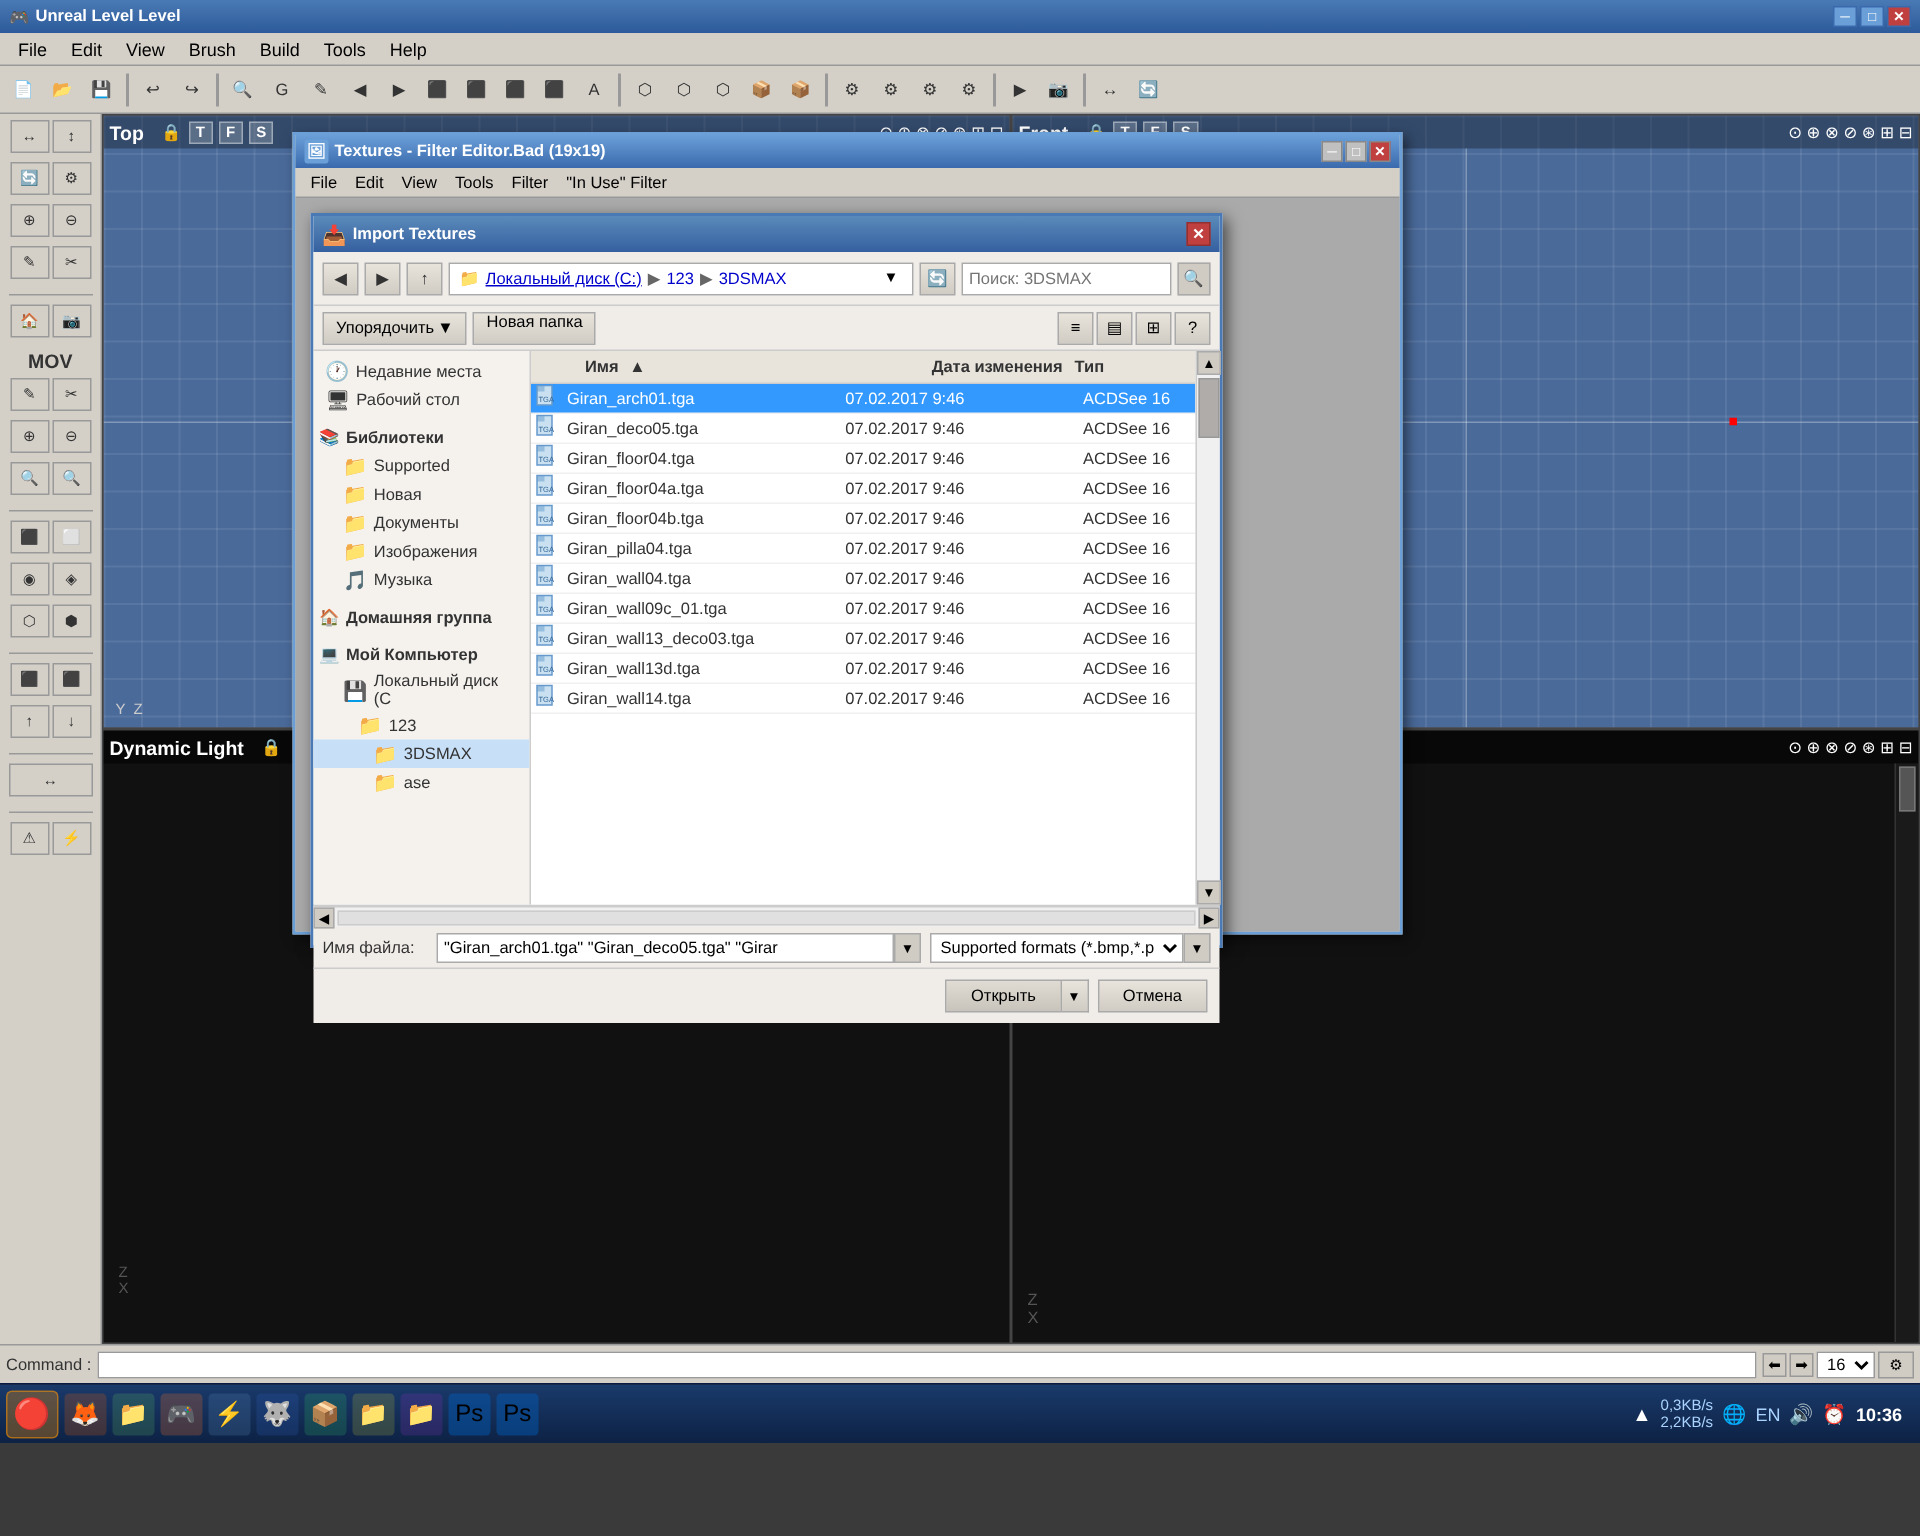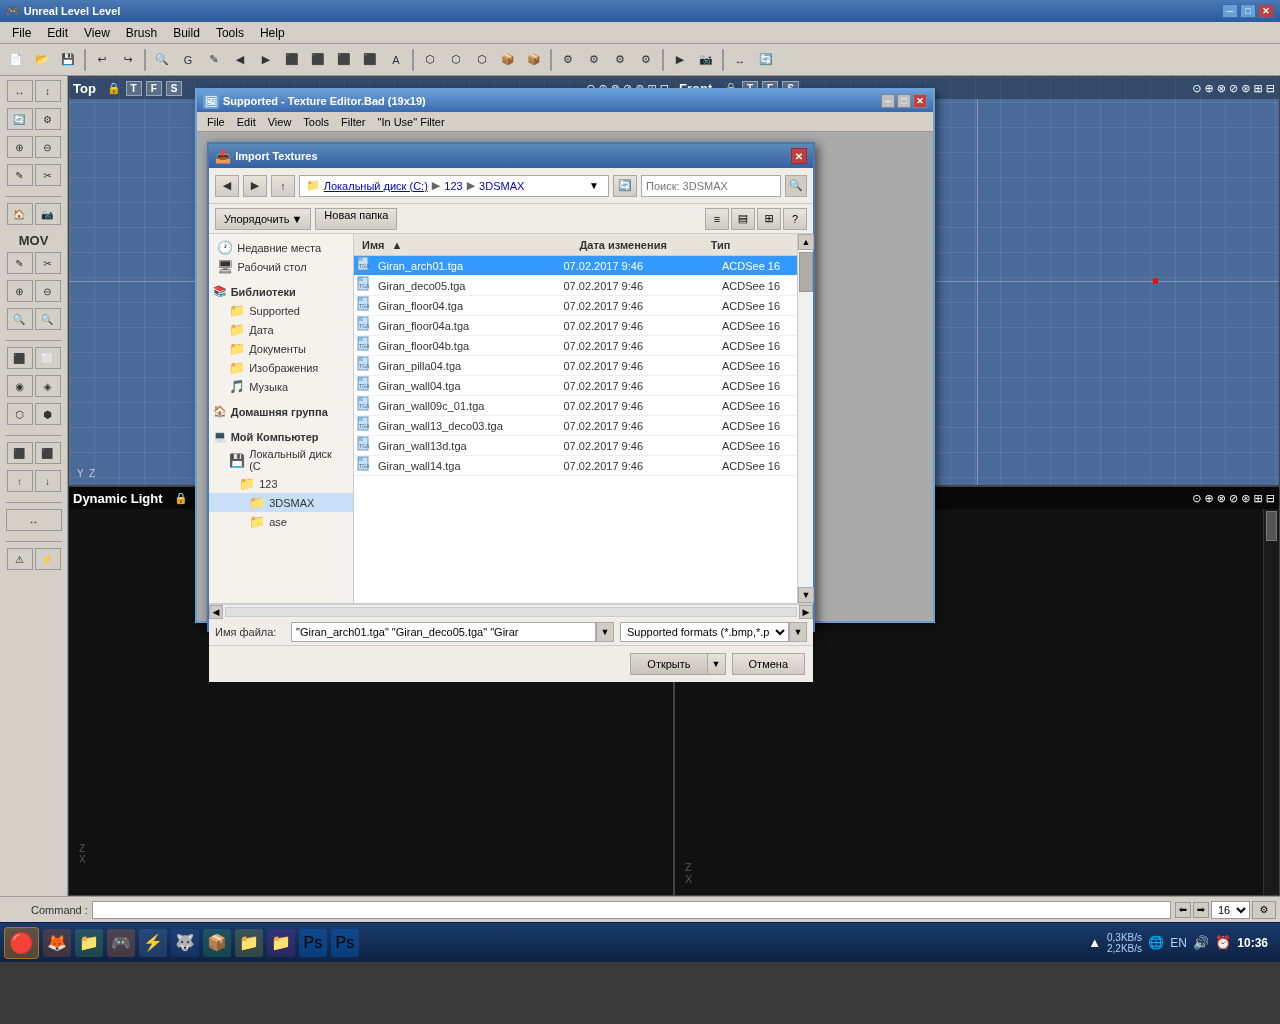--- a/index.html
+++ b/index.html
@@ -79,21 +79,21 @@
     .vp-btn {
       padding: 1px 4px; background: rgba(255,255,255,0.2); border: 1px solid rgba(255,255,255,0.4);
       color: white; font-size: 10px; cursor: pointer; font-weight: bold;
     }
 
     
     #command-bar {
       width: 100%; height: 26px; background: #d4d0c8; border-top: 1px solid #999;
       display: flex; align-items: center; padding: 0 4px; gap: 4px;
     }
-    .cmd-label { font-size: 11px; color: #333; margin-left: 27px; }
+    .cmd-label { font-size: 11px; color: #333; }
     .cmd-input {
       flex: 1; height: 18px; background: white; border: 1px solid #999;
       font-size: 11px; padding: 0 4px;
     }
     .cmd-dropdown {
       height: 18px; background: white; border: 1px solid #999;
       font-size: 11px; padding: 0 2px;
     }
 
     
@@ -207,24 +207,24 @@
     .sidebar-group-header {
       display: flex; align-items: center; gap: 4px; padding: 3px 4px;
       font-size: 11px; font-weight: bold; cursor: pointer; color: #333;
     }
     #id-filelist {
       flex: 1; background: white; overflow-y: auto;
     }
     #filelist-header {
       display: flex; align-items: center; height: 22px;
       background: #e8e4dc; border-bottom: 1px solid #ccc;
-      font-size: 11px; font-weight: bold; color: #333;
+      font-size: 11px; font-weight: bold; color: #333; padding-left: 28px;
     }
     .col-name { flex: 2; padding: 0 8px; cursor: pointer; }
-    .col-date { flex: 1.2; padding: 0 4px; cursor: pointer; text-align: left; }
+    .col-date { flex: 1.2; padding: 0 4px; cursor: pointer; text-align: right; }
     .col-type { flex: 0.8; padding: 0 4px; cursor: pointer; }
     .file-row {
       display: flex; align-items: center; height: 20px;
       font-size: 11px; color: #333; border-bottom: 1px solid #f0f0f0;
       cursor: pointer;
     }
     .file-row.selected { background: #3399ff; color: white; }
     .file-icon { width: 20px; text-align: center; font-size: 12px; }
     .file-name { flex: 2; padding: 0 4px; }
     .file-date { flex: 1.2; padding: 0 4px; }
@@ -514,21 +514,21 @@
       <div style="position:absolute;bottom:10px;left:10px;color:#555;font-size:11px;">
         <span>Z</span><br><span>X</span>
       </div>
     </div>
   </div>
 
   <div id="texture-editor">
     <div id="te-titlebar">
       <div style="display:flex;align-items:center;gap:4px;">
         <div id="id-titlebar-icon">🖼</div>
-        <span>Supported - Texture Editor.Bad (19x19)</span>
+        <span>Textures - Filter Editor.Bad (19x19)</span>
       </div>
       <div id="te-controls">
         <div class="te-btn">─</div>
         <div class="te-btn">□</div>
         <div class="te-btn" style="background:#c04040;color:white;">✕</div>
       </div>
     </div>
     <div id="te-menubar">
       <div class="menu-item" style="font-size:11px;padding:2px 6px;">File</div>
       <div class="menu-item" style="font-size:11px;padding:2px 6px;">Edit</div>
@@ -601,21 +601,21 @@
             <div class="sidebar-group-header">
               <span>📚</span>
               <span>Библиотеки</span>
             </div>
             <div class="sidebar-item" style="padding-left:20px;">
               <span class="sidebar-icon">📁</span>
               <span>Supported</span>
             </div>
             <div class="sidebar-item" style="padding-left:20px;">
               <span class="sidebar-icon">📁</span>
-              <span>Дата</span>
+              <span>Новая</span>
             </div>
             <div class="sidebar-item" style="padding-left:20px;">
               <span class="sidebar-icon">📁</span>
               <span>Документы</span>
             </div>
             <div class="sidebar-item" style="padding-left:20px;">
               <span class="sidebar-icon">📁</span>
               <span>Изображения</span>
             </div>
             <div class="sidebar-item" style="padding-left:20px;">

